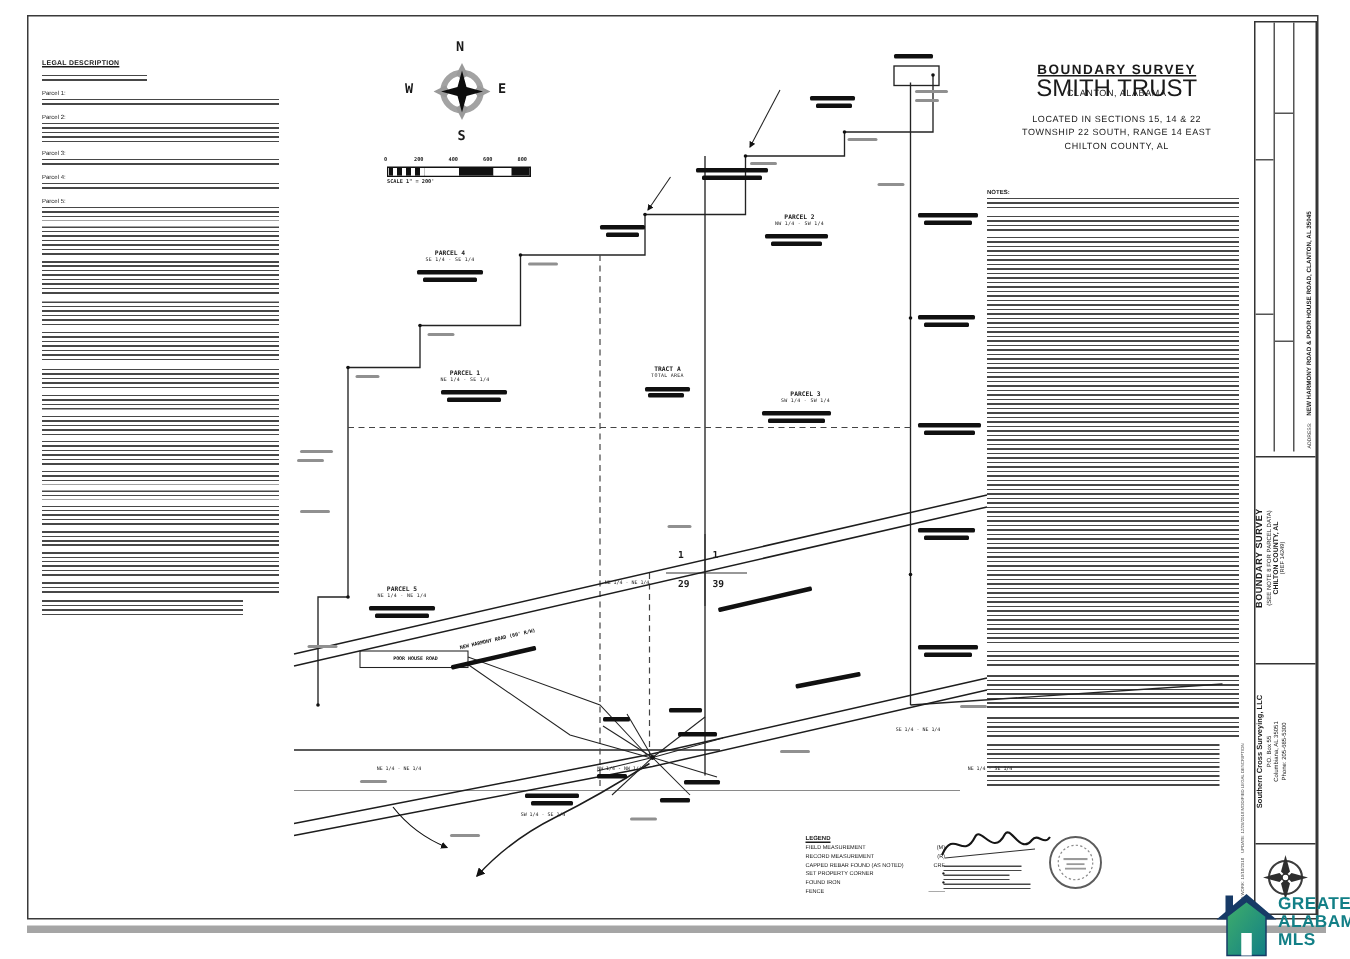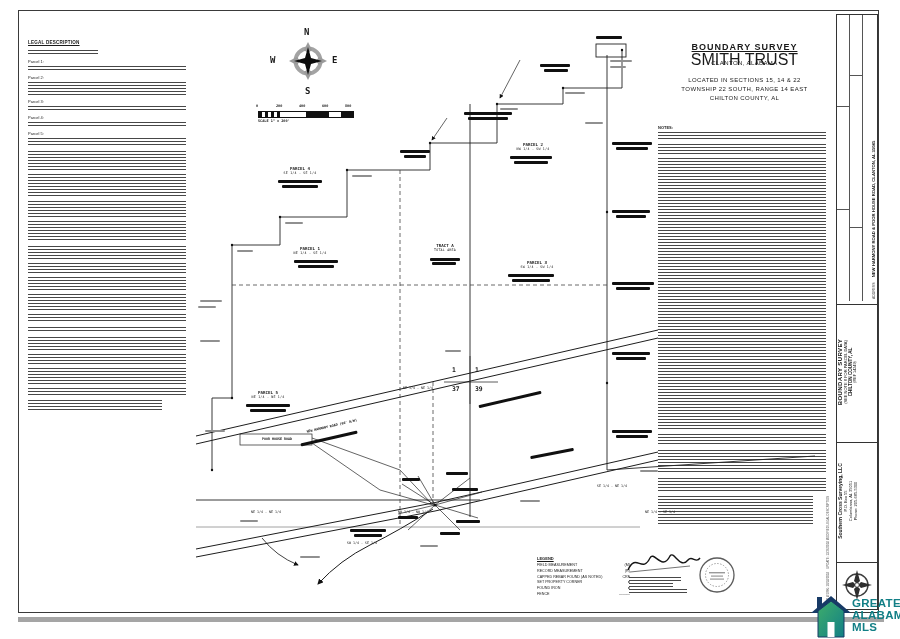--- a/index.html
+++ b/index.html
@@ -224,21 +224,21 @@
 
   <span class="qlbl" style="left:418px;top:386px;">NE 1/4 - NE 1/4</span>
   <span class="qlbl" style="left:266px;top:510px;">NE 1/4 - NE 1/4</span>
   <span class="qlbl" style="left:413px;top:510px;">NW 1/4 - NW 1/4</span>
   <span class="qlbl" style="left:612px;top:484px;">SE 1/4 - NE 1/4</span>
   <span class="qlbl" style="left:660px;top:510px;">NE 1/4 - SE 1/4</span>
   <span class="qlbl" style="left:362px;top:541px;">SW 1/4 - SE 1/4</span>
 
   <span class="seccorner" style="left:452px;top:366px;">1</span>
   <span class="seccorner" style="left:475px;top:366px;">1</span>
-  <span class="seccorner" style="left:452px;top:385px;">37</span>
+  <span class="seccorner" style="left:452px;top:385px;">29</span>
   <span class="seccorner" style="left:475px;top:385px;">39</span>
 
   <span class="roadlbl" style="left:306px;top:424px;transform:rotate(-13deg);">NEW HARMONY ROAD (60' R/W)</span>
   <span class="roadlbl" style="left:246px;top:437px;width:62px;text-align:center;">POOR HOUSE ROAD</span>
 
   <div class="sm" style="left:510px;top:156px;width:42px;"></div>
   <div class="sm" style="left:514px;top:161px;width:34px;"></div>
   <div class="sm" style="left:508px;top:274px;width:46px;"></div>
   <div class="sm" style="left:512px;top:279px;width:38px;"></div>
   <div class="sm" style="left:278px;top:180px;width:44px;"></div>

